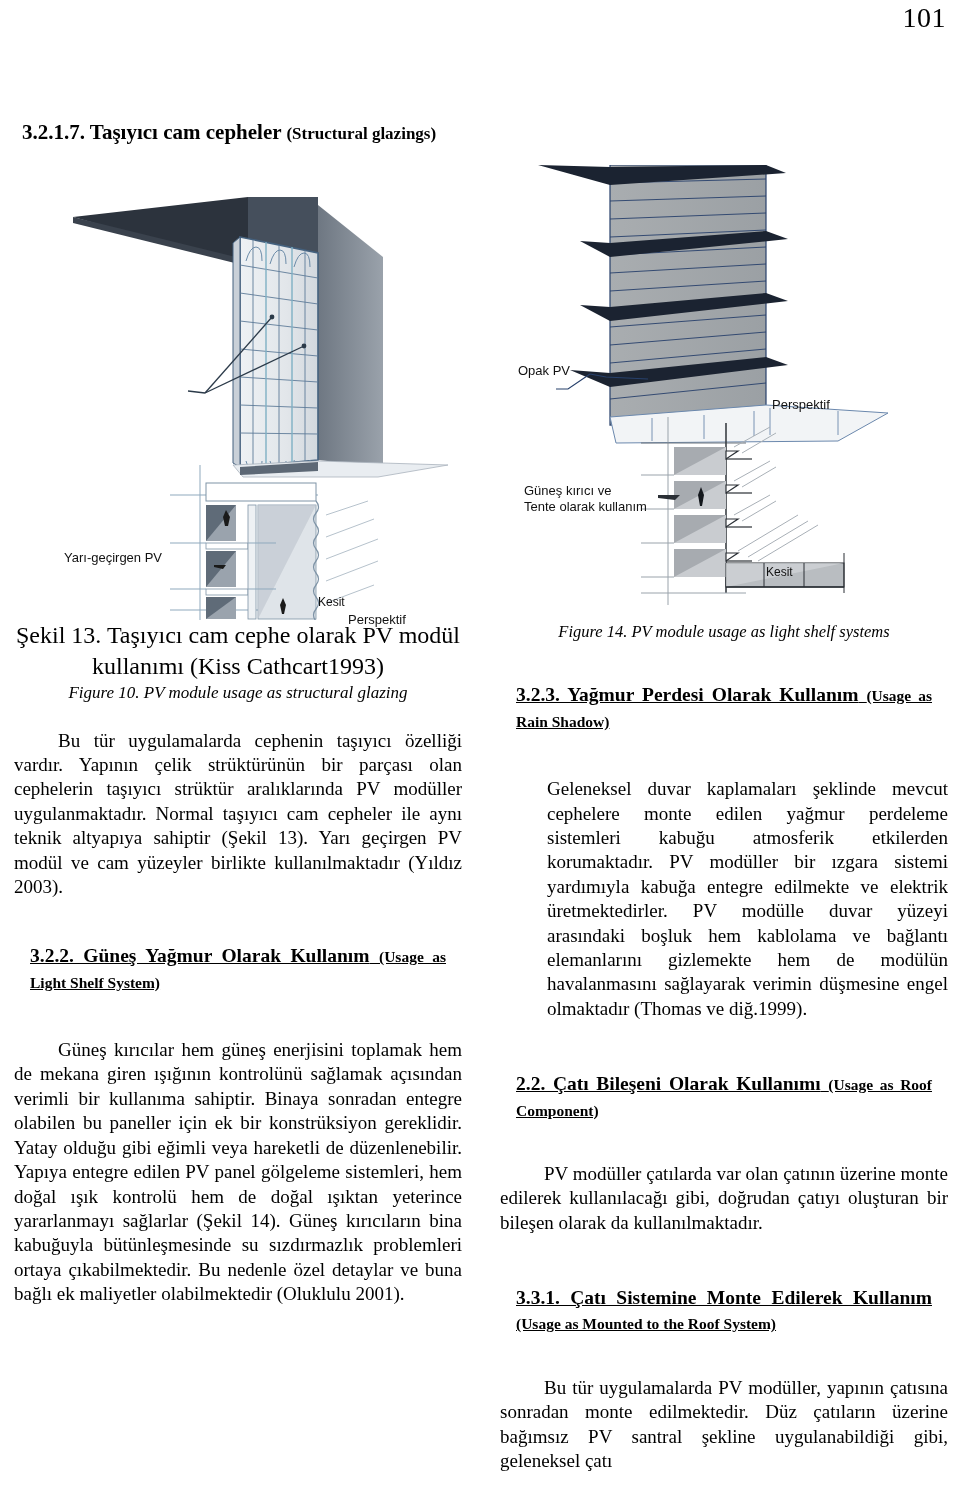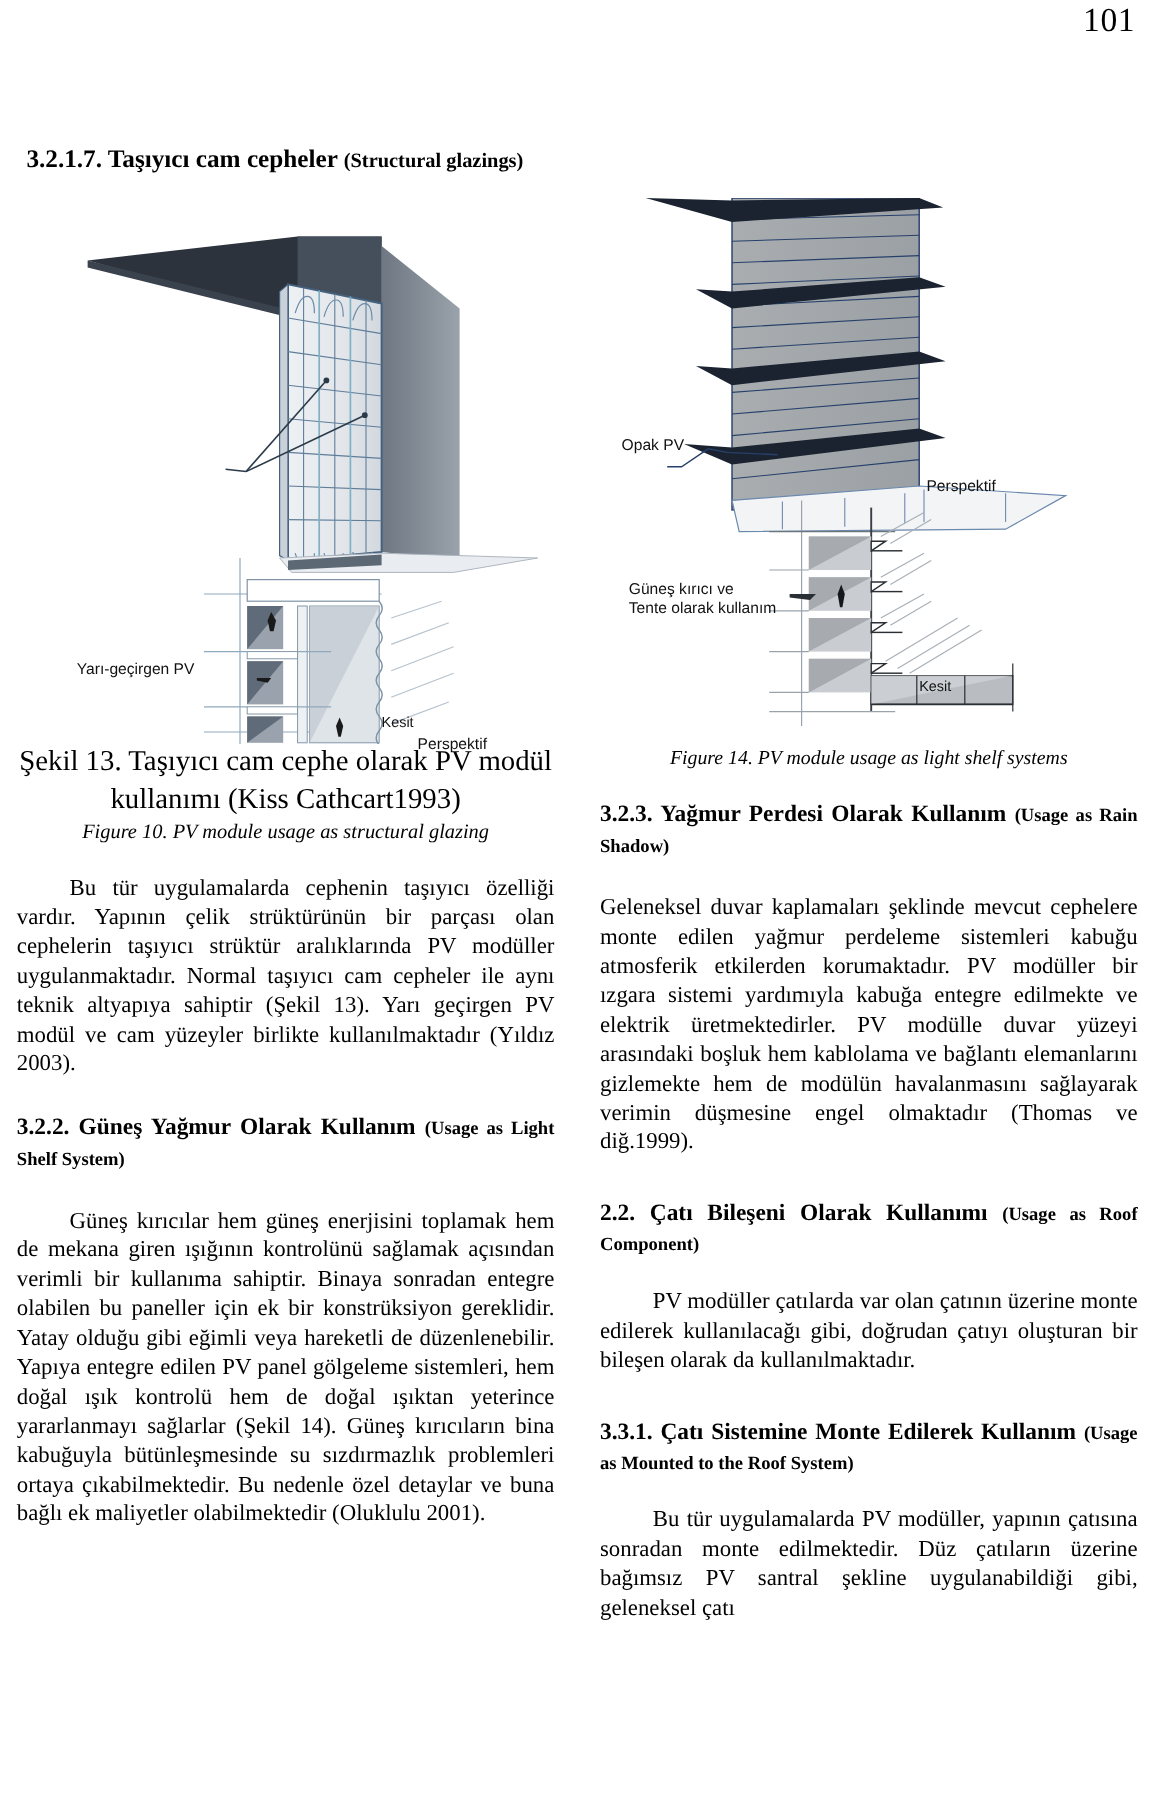--- a/index.html
+++ b/index.html
@@ -85,28 +85,29 @@
 
   p.body {
     text-align: justify;
     text-justify: inter-word;
     font-size: 19px;
     line-height: 1.285;
     margin: 0;
     text-indent: 44px;
     hyphens: none;
   }
-  p.body.noindent { text-indent: 0; }
+  p.body.noindent { text-indent: 0; margin-left: 47px; }
 
   h3.sub {
     font-size: 19.5px;
     font-weight: bold;
-    margin: 0;
+    margin: 16px;
     line-height: 1.3;
     text-align: justify;
+    text-decoration: underline;
   }
   h3.sub .en {
     font-size: 15.5px;
     font-weight: bold;
   }
   .sp-24 { height: 24px; }
   .sp-28 { height: 28px; }
   .sp-34 { height: 34px; }
 </style>
 </head>

